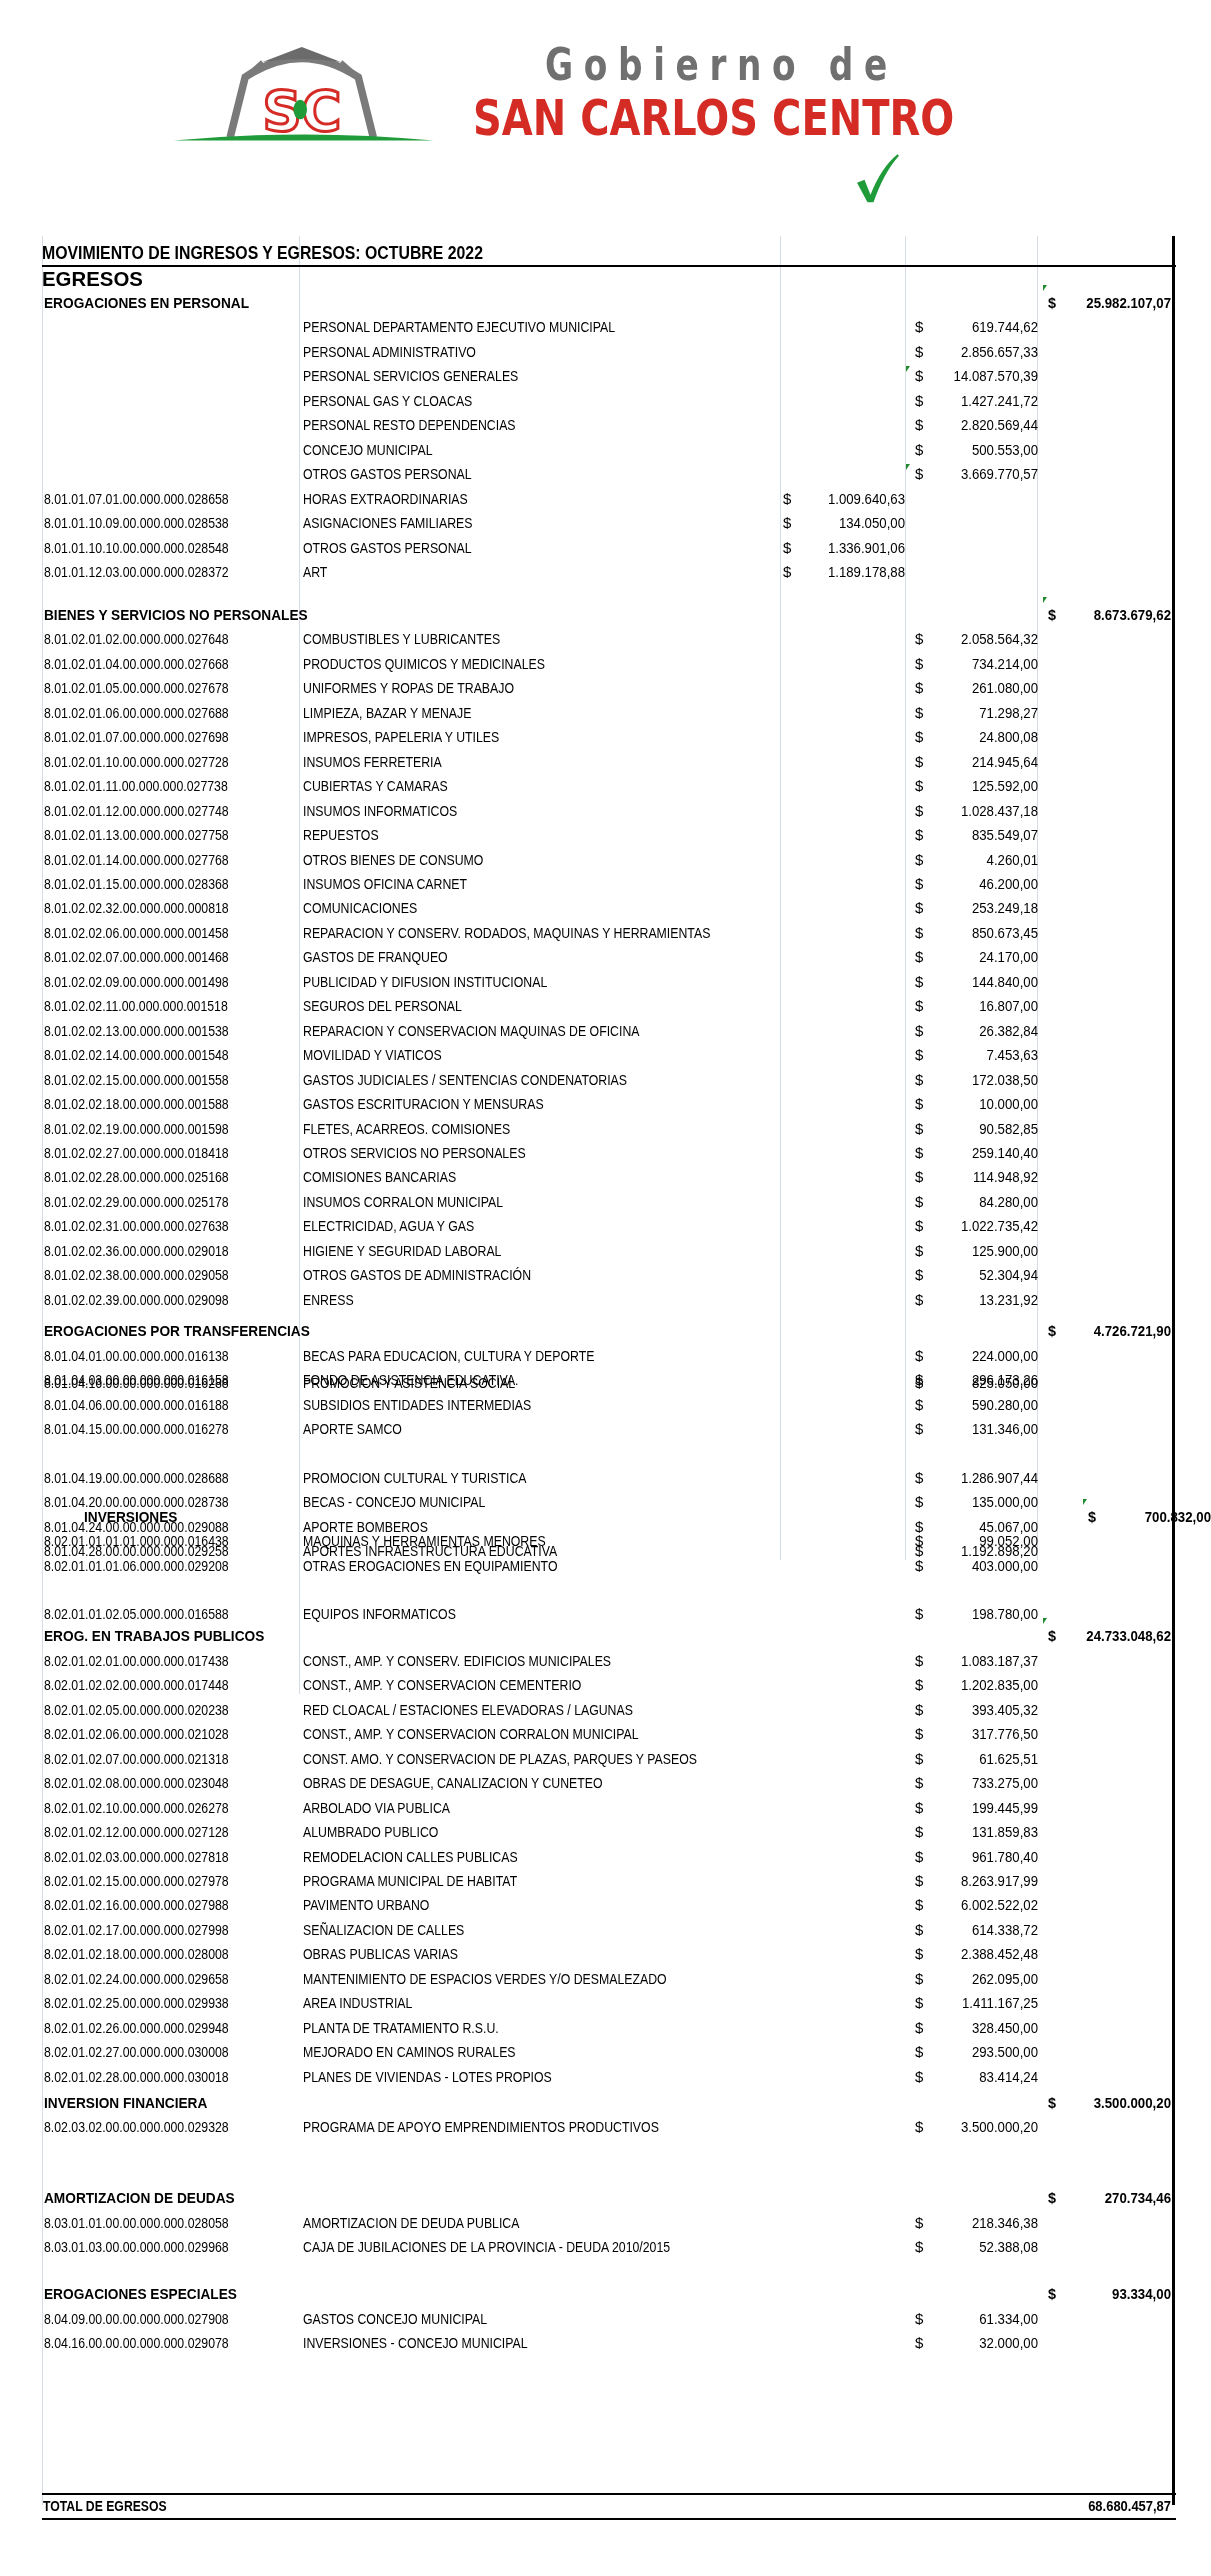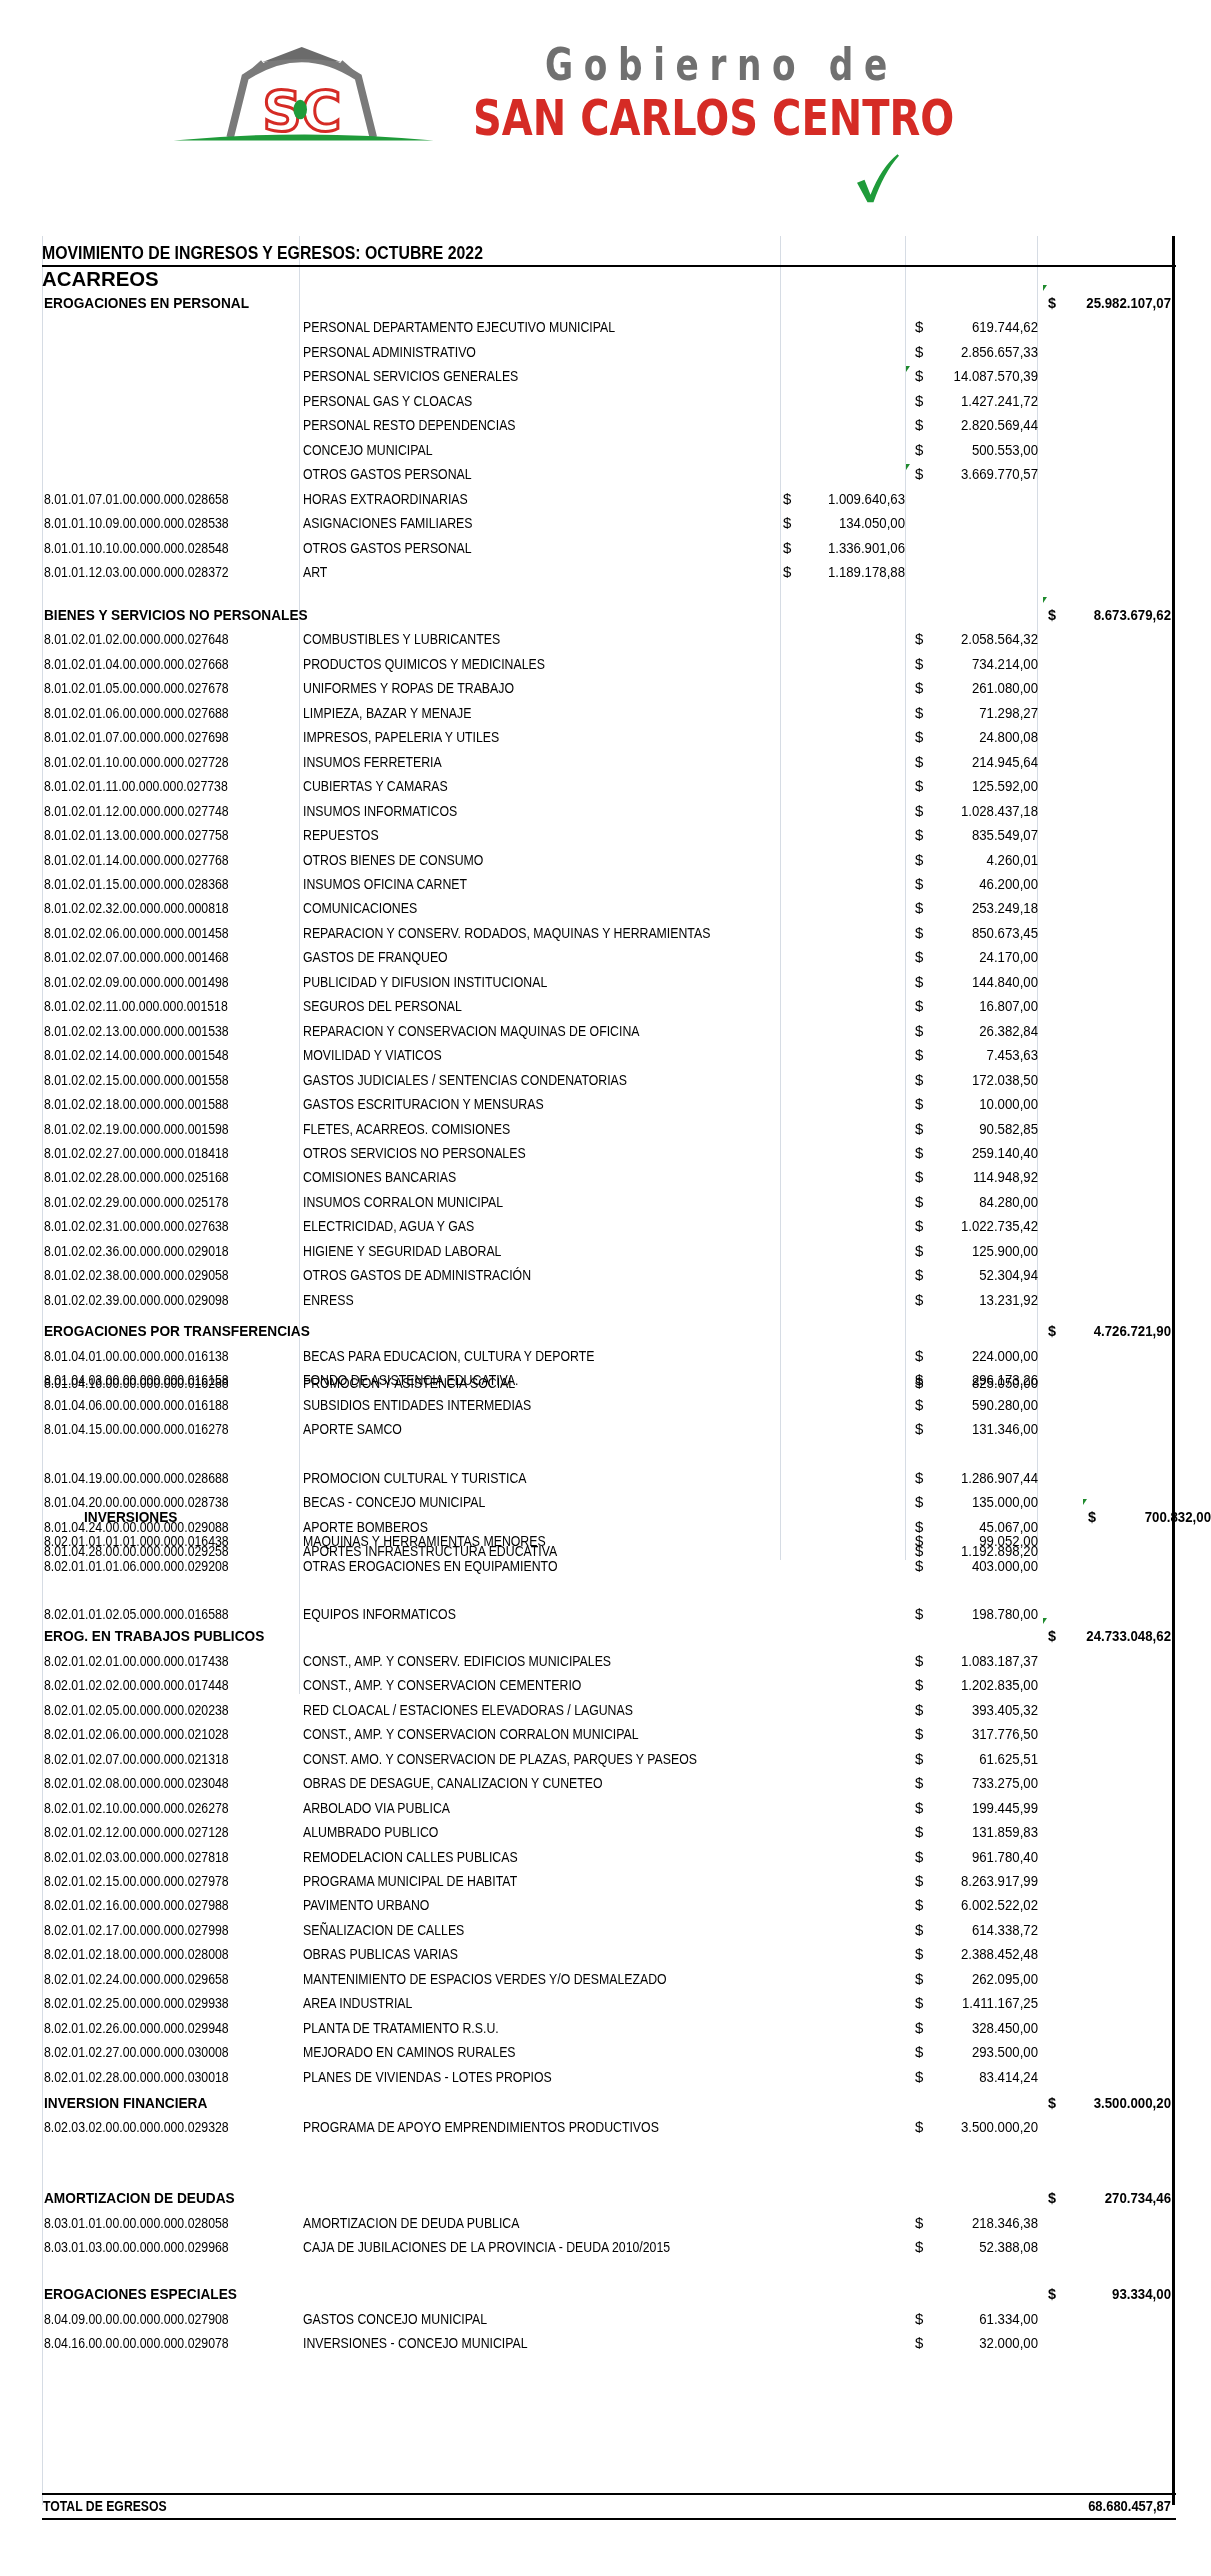--- a/index.html
+++ b/index.html
@@ -61,21 +61,21 @@
 <div class="vline" style="left:42px;top:236px;height:2269px;"></div>
 <div class="vline" style="left:299px;top:236px;height:1458px;"></div>
 <div class="vline" style="left:780px;top:236px;height:1324px;"></div>
 <div class="vline" style="left:905px;top:236px;height:1324px;"></div>
 <div class="vline" style="left:1037px;top:236px;height:1324px;"></div>
 <div class="right-border"></div>
 <div class="title-border"></div>
 
 <div id="sheet" class="sheet">
   <div class="row title-row" style="top:0px;">MOVIMIENTO DE INGRESOS Y EGRESOS: OCTUBRE 2022</div>
-  <div class="row egresos-row" style="top:24px;height:29px;line-height:29px;">ACARREOS</div>
+  <div class="row egresos-row" style="top:24px;height:29px;line-height:29px;">EGRESOS</div>
 <div class="row" style="top: 50px;">
       <span class="sec-label">EROGACIONES EN PERSONAL</span>
       <span class="cur5">$</span>
       <span class="amt5">25.982.107,07</span>
       <span class="flag" style="left: 1001px; top: -6px;"></span>
     </div>
     <div class="row" style="top: 74px;">
       <span class="desc">PERSONAL DEPARTAMENTO EJECUTIVO MUNICIPAL</span>
       <span class="cur4">$</span>
       <span class="amt4">619.744,62</span>

